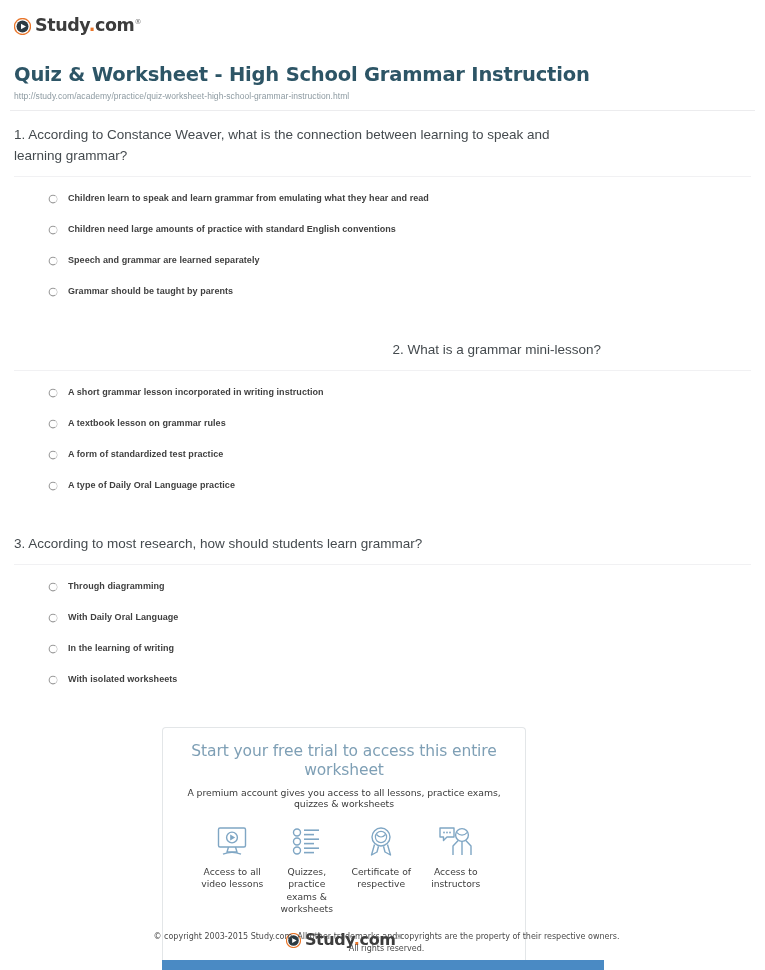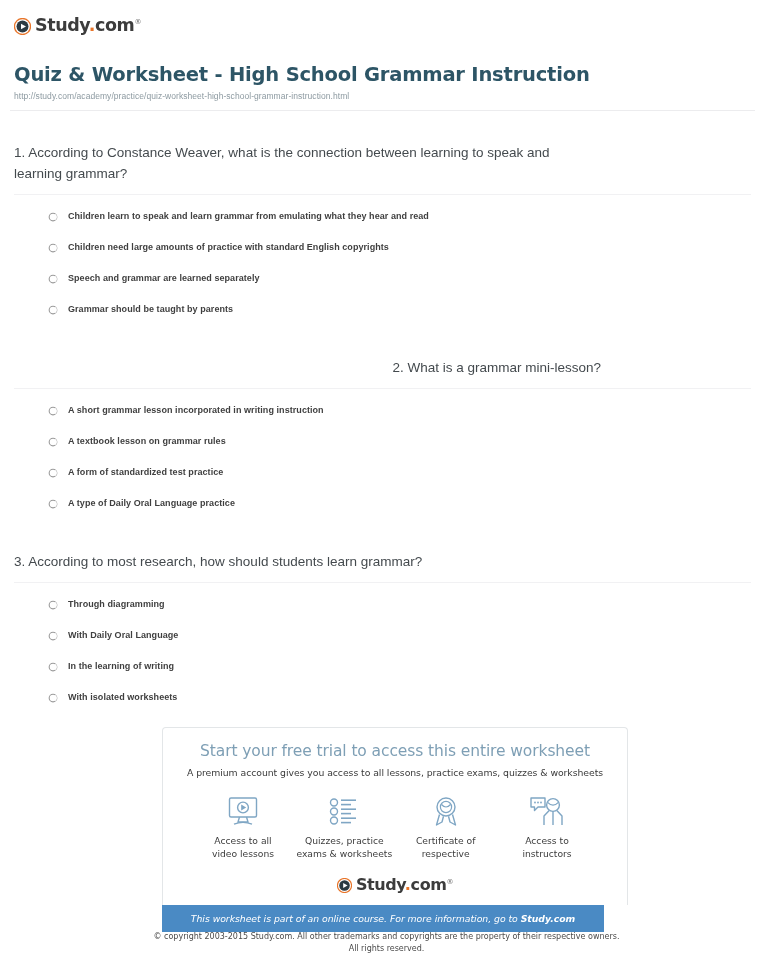--- a/index.html
+++ b/index.html
@@ -75,21 +75,21 @@
     border: 0;
     border-top: 1px solid #ececee;
     margin: 9px 0 0 0;
   }
 
   
   .questions {
     padding: 0 4px;
   }
   .question-block {
-    margin-top: 32px;
+    margin-top: 14px;
   }
   .question-text {
     font-size: 13.5px;
     color: #444a4e;
     line-height: 1.55;
     font-weight: 400;
     padding-right: 150px;
   }
   .question-rule {
     border: 0;
@@ -129,21 +129,21 @@
     left: 162px;
     top: 727px;
     width: 442px;
   }
   .promo-box {
     border: 1px solid #e3e6e8;
     border-bottom: none;
     border-radius: 4px 4px 0 0;
     background: #ffffff;
     box-sizing: border-box;
-    width: 466px;
+    width: 364px;
     padding: 14px 10px 8px 10px;
     text-align: center;
   }
   .promo-headline {
     font-family: "DejaVu Sans", sans-serif;
     font-size: 15.5px;
     color: #7e9fb5;
     font-weight: 400;
     line-height: 1.25;
     letter-spacing: -0.1px;
@@ -248,21 +248,21 @@
             <circle cx="6" cy="6" r="4.6" fill="#ffffff" stroke="#9a9a9a" stroke-width="1.3"></circle>
             <path d="M 8.6 3 A 4.6 4.6 0 0 1 8.6 9" fill="none" stroke="#ffffff" stroke-width="1.6"></path>
           </svg>
           <span class="option-label">Children learn to speak and learn grammar from emulating what they hear and read</span>
         </li>
         <li class="option">
           <svg class="radio" viewBox="0 0 12 12">
             <circle cx="6" cy="6" r="4.6" fill="#ffffff" stroke="#9a9a9a" stroke-width="1.3"></circle>
             <path d="M 8.6 3 A 4.6 4.6 0 0 1 8.6 9" fill="none" stroke="#ffffff" stroke-width="1.6"></path>
           </svg>
-          <span class="option-label">Children need large amounts of practice with standard English copyrights</span>
+          <span class="option-label">Children need large amounts of practice with standard English conventions</span>
         </li>
         <li class="option">
           <svg class="radio" viewBox="0 0 12 12">
             <circle cx="6" cy="6" r="4.6" fill="#ffffff" stroke="#9a9a9a" stroke-width="1.3"></circle>
             <path d="M 8.6 3 A 4.6 4.6 0 0 1 8.6 9" fill="none" stroke="#ffffff" stroke-width="1.6"></path>
           </svg>
           <span class="option-label">Speech and grammar are learned separately</span>
         </li>
         <li class="option">
           <svg class="radio" viewBox="0 0 12 12">

